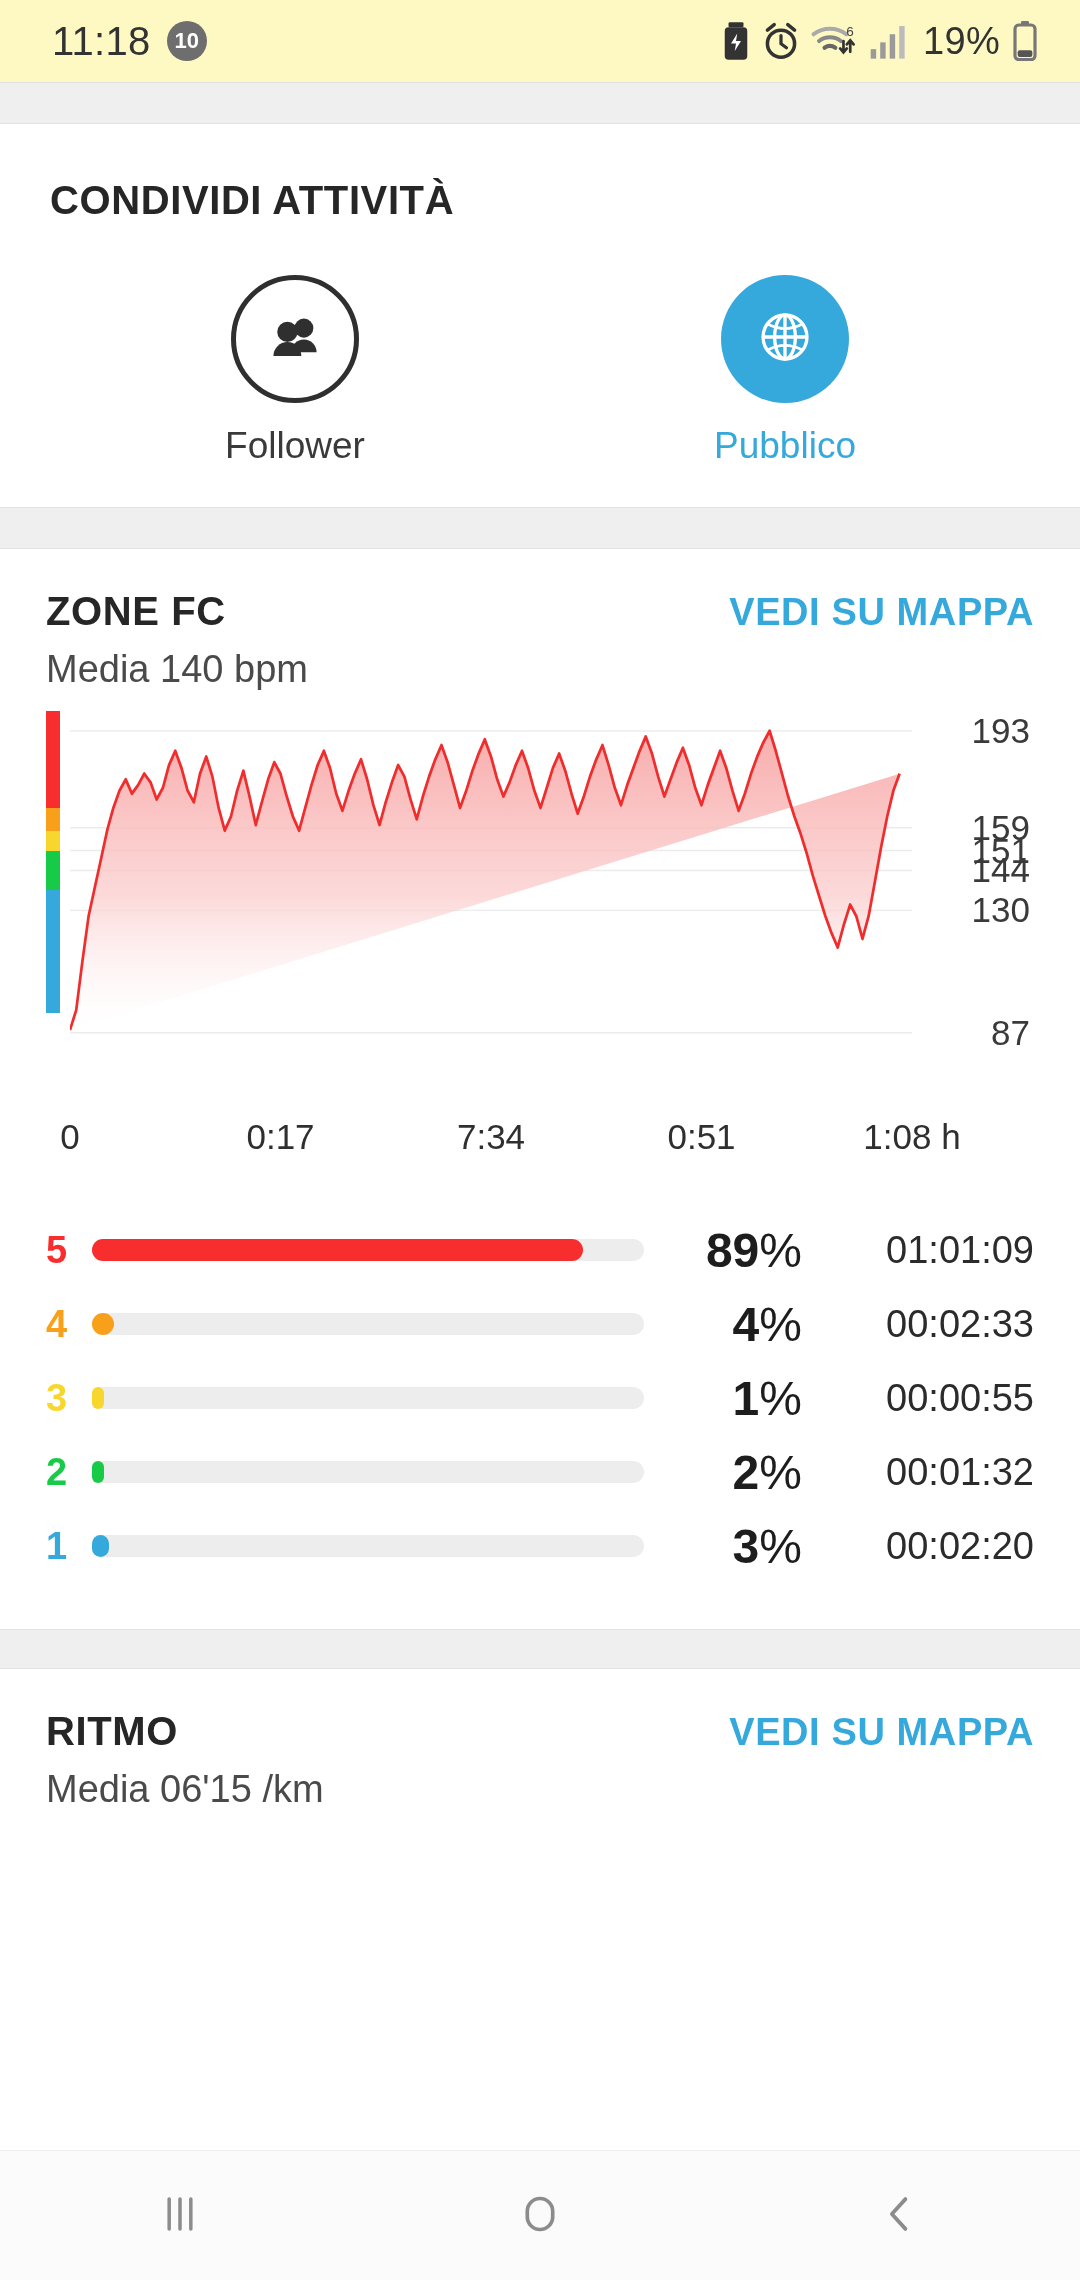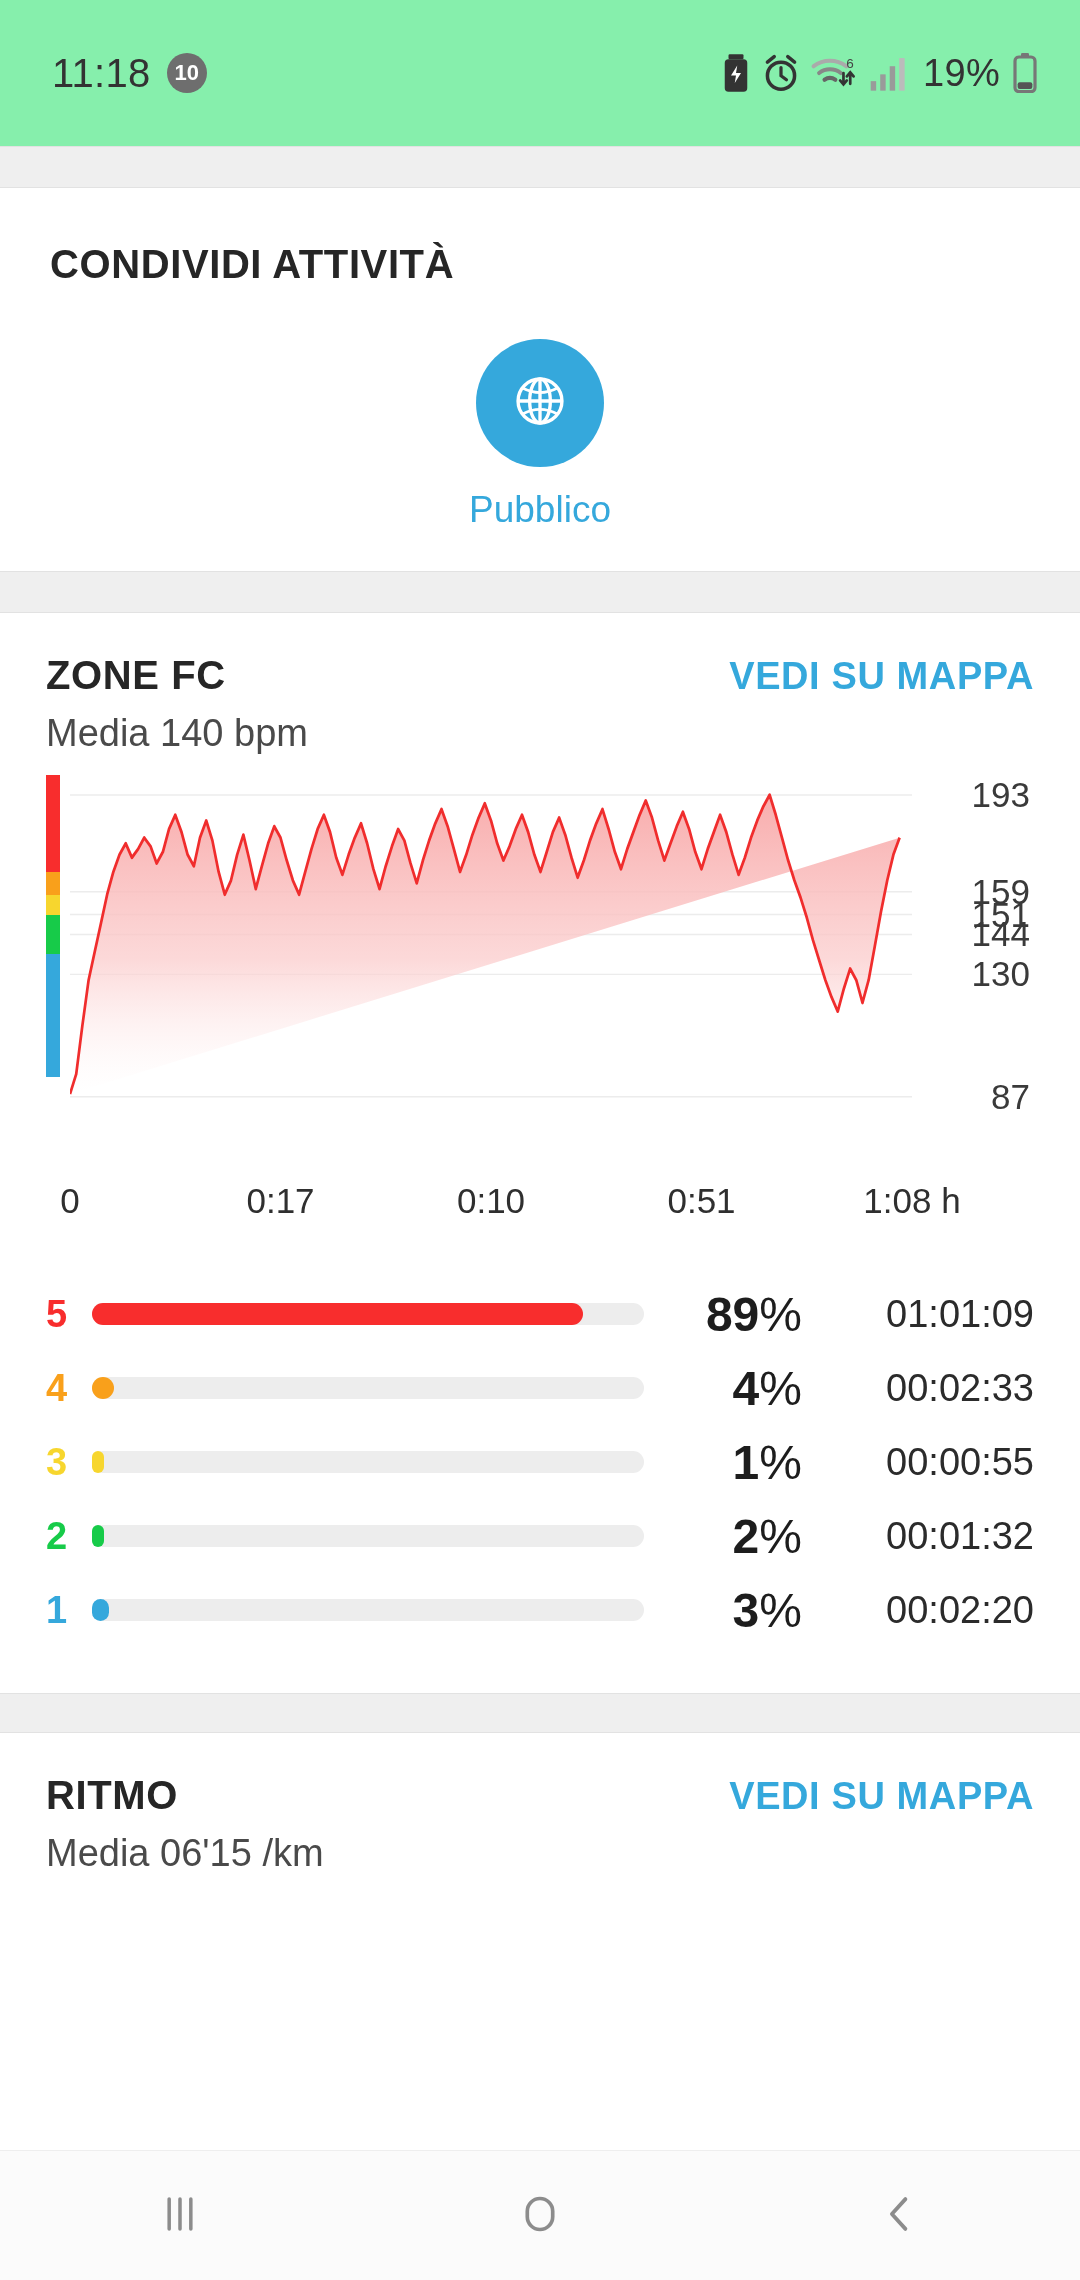--- a/index.html
+++ b/index.html
@@ -5,22 +5,22 @@
   * { box-sizing: border-box; margin: 0; padding: 0; }
   html, body {
     width: 1080px; height: 2280px;
     background: #ffffff;
     font-family: "Liberation Sans", sans-serif;
     overflow: hidden;
   }
 
   
   .statusbar {
-    height: 146px;
-    background: #86efac;
+    height: 82px;
+    background: #fef9c3;
     display: flex;
     align-items: center;
     justify-content: space-between;
     padding: 0 42px 0 52px;
   }
   .sb-left { display: flex; align-items: center; gap: 16px; }
   .sb-time { font-size: 40px; color: #333333; letter-spacing: 0.3px; }
   .sb-badge {
     width: 40px; height: 40px; border-radius: 50%;
     background: #6e6e6e; color: #ffffff;
@@ -179,20 +179,33 @@
 </div>
 
 <div class="gap"></div>
 
 <div class="card share-card">
   <div class="section-title">CONDIVIDI ATTIVITÀ</div>
 
   <div class="share-options">
 
 
+    <div class="share-opt">
+      <div class="opt-circle outline">
+        <span>
+          <svg width="66" height="66" viewBox="0 0 52 52">
+            <circle cx="33" cy="19" r="7.5" fill="#2f2f2f"></circle>
+            <path d="M23 38 a10 10 0 0 1 20 0 z" fill="#2f2f2f"></path>
+            <circle cx="20" cy="22" r="8" fill="#2f2f2f"></circle>
+            <path d="M9 41 a11 11 0 0 1 22 0 z" fill="#2f2f2f"></path>
+          </svg>
+        </span>
+      </div>
+      <div class="opt-label">Follower</div>
+    </div>
 
     <div class="share-opt">
       <div class="opt-circle filled">
         <span>
           <svg width="62" height="62" viewBox="0 0 48 48">
             <circle cx="24" cy="24" r="17" fill="none" stroke="#ffffff" stroke-width="2.6"></circle>
             <ellipse cx="24" cy="24" rx="8" ry="17" fill="none" stroke="#ffffff" stroke-width="2.6"></ellipse>
             <line x1="7" y1="24" x2="41" y2="24" stroke="#ffffff" stroke-width="2.6"></line>
             <line x1="24" y1="7" x2="24" y2="41" stroke="#ffffff" stroke-width="2.6"></line>
             <path d="M10.5 14 Q24 21 37.5 14" fill="none" stroke="#ffffff" stroke-width="2.2"></path>
@@ -250,21 +263,21 @@
         <span style="top: 139.552px;">151</span>
         <span style="top: 159.488px;">144</span>
         <span style="top: 199.36px;">130</span>
         <span style="top: 321.824px;">87</span>
       </div>
   </div>
 
   <div class="xlabels" id="xlabels">
       <span style="left: 24px;">0</span>
       <span style="left: 234.5px;">0:17</span>
-      <span style="left: 445px;">0:10</span>
+      <span style="left: 445px;">7:34</span>
       <span style="left: 655.5px;">0:51</span>
       <span style="left: 866px;">1:08 h</span>
     </div>
 
   <div class="zones" id="zoneRows">
       <div class="zrow">
         <div class="znum" style="color: rgb(248, 45, 45);">5</div>
         <div class="zbar-bg">
           <div class="zbar-fill" style="width: 89%; background: rgb(248, 45, 45);"></div>
         </div>

